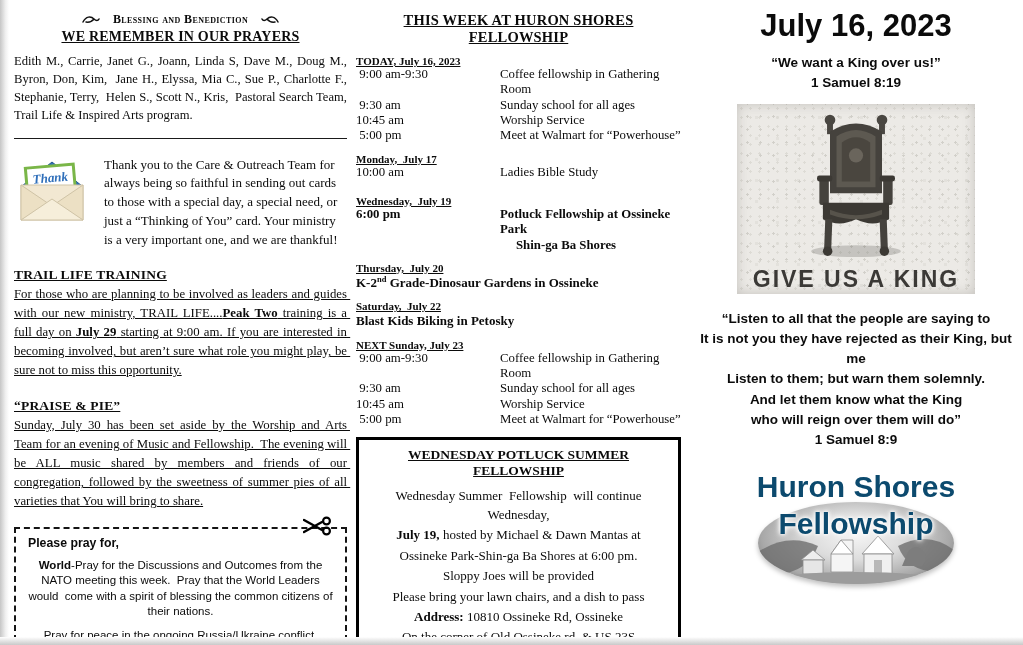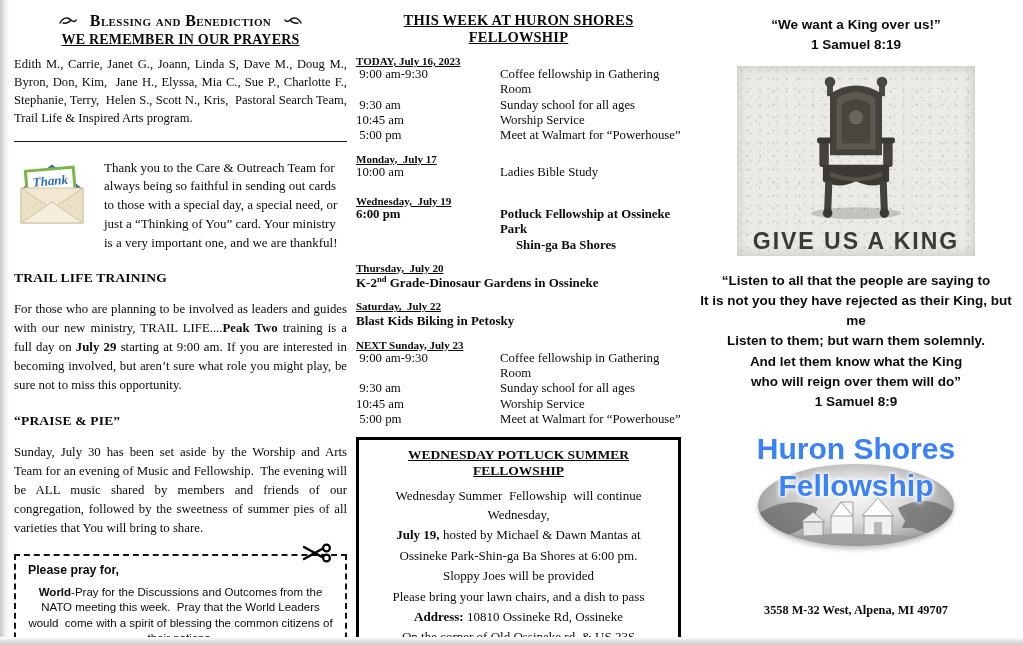--- a/index.html
+++ b/index.html
@@ -10,28 +10,28 @@
   .edge-bottom{position:absolute;left:0;right:0;bottom:0;height:8px;
         background:linear-gradient(#ffffff,#c9c9c9);z-index:60;}
 
   .col{position:absolute;top:12px;}
   .col-left{left:14px;width:333px;}
   .col-mid{left:356px;width:325px;}
   .col-right{left:696px;width:320px;top:6px;}
 
   
   .h-small{display:flex;justify-content:center;align-items:center;gap:13px;
-           font-weight:bold;font-size:16px;font-variant:small-caps;letter-spacing:.4px;}
+           font-weight:bold;font-size:12px;font-variant:small-caps;letter-spacing:.4px;}
   .h-main{font-size:14px;font-weight:bold;text-align:center;text-decoration:underline;margin-top:2px;letter-spacing:.2px;}
   p.names{margin:8px 0 0;font-size:12.6px;line-height:1.42;text-align:justify;white-space:pre-wrap;}
   hr.rule{border:none;border-top:1.6px solid #1a1a1a;margin:13px 0 0;}
   .thank-row{display:flex;gap:14px;margin-top:15px;align-items:flex-start;}
   .thank-row p{margin:2px 0 0;font-size:13px;line-height:1.45;flex:1;white-space:pre-wrap;}
-  .h-sec{margin-top:17px;font-weight:bold;font-size:13.5px;letter-spacing:.2px;}
-  p.body{margin:14px 0 0;font-size:12.8px;line-height:1.5;text-align:justify;white-space:pre-wrap;}
+  .h-sec{margin-top:17px;font-weight:bold;text-decoration:underline;font-size:13.5px;letter-spacing:.2px;}
+  p.body{margin:2px 0 0;font-size:12.8px;line-height:1.5;text-align:justify;white-space:pre-wrap;text-decoration:underline;}
   .pray-box{position:relative;margin-top:15px;border:2.5px dashed #141414;padding:7px 12px 14px;
             font-family:"Liberation Sans",sans-serif;height:236px;}
   .scissors{position:absolute;top:-13px;right:12px;background:transparent;}
   .pb-title{font-weight:bold;font-size:12.3px;}
   p.pb{margin:8px 0 0;font-size:11.5px;line-height:1.35;text-align:center;white-space:pre-wrap;}
 
   
   .mid-title{text-align:center;font-weight:bold;font-size:14.5px;text-decoration:underline;letter-spacing:.2px;}
   .shead{font-weight:bold;font-size:11px;text-decoration:underline;margin-top:9px;white-space:pre;}
   .srow{display:flex;font-size:12.8px;line-height:1.2;gap:20px;}
@@ -60,21 +60,21 @@
   .throne-caption{position:absolute;bottom:1px;width:100%;text-align:center;
         font-family:"Liberation Sans",sans-serif;font-weight:bold;font-size:23px;
         letter-spacing:2px;color:#3b3936;}
   .q2{margin-top:15px;}
   .logo-wrap{position:relative;height:120px;margin-top:20px;}
   .logo-oval{position:absolute;left:62px;top:32px;width:196px;height:82px;border-radius:50%;
         background:radial-gradient(ellipse at 50% 42%,#f4f4f4 0%,#dcdcdc 35%,#a8a8a8 68%,#707070 88%,#5c5c5c 100%);
         overflow:hidden;box-shadow:0 3px 5px rgba(0,0,0,.25);}
   .logo-text{position:absolute;width:100%;text-align:center;
         font-family:"Liberation Sans",sans-serif;font-weight:bold;font-size:30px;line-height:1.1;
-        color:#3b82f6;text-shadow:0 0 5px #fff,0 0 7px #fff,0 0 3px #fff;}
+        color:#0c4a6e;text-shadow:0 0 5px #fff,0 0 7px #fff,0 0 3px #fff;}
   .logo-l1{top:0;}
   .logo-l2{top:37px;}
   .r-addr{margin-top:14px;text-align:center;font-weight:bold;font-size:12.3px;line-height:1.45;white-space:pre-wrap;}
 </style>
 </head>
 <body>
 
 <div class="page">
   <div class="edge-left"></div>
   <div class="edge-bottom"></div>
@@ -196,20 +196,21 @@
       <p>Sloppy Joes will be provided</p>
       <p>Please bring your lawn chairs, and a dish to pass</p>
       <p><span class="b">Address:</span><span> 10810 Ossineke Rd, Ossineke</span></p>
       <p>On the corner of Old Ossineke rd. &amp; US 23S</p>
       <p class="last">We will have Missionaries Phil &amp; Mari Manning visiting!</p>
     </div>
 
   </div>
 
   <div class="col col-right">
+    <div class="r-date">July 16, 2023</div>
     <div class="r-quote">
       <div>“We want a King over us!”</div>
       <div>1 Samuel 8:19</div>
     </div>
 
     <div class="throne-wrap">
       <svg class="throne-svg" width="130" height="150" viewBox="0 0 110 126">
         <ellipse cx="55" cy="119" rx="38" ry="5" fill="rgba(60,58,54,0.22)"></ellipse>
         <circle cx="33" cy="8" r="4.5" fill="#4a4742"></circle>
         <circle cx="77" cy="8" r="4.5" fill="#4a4742"></circle>

